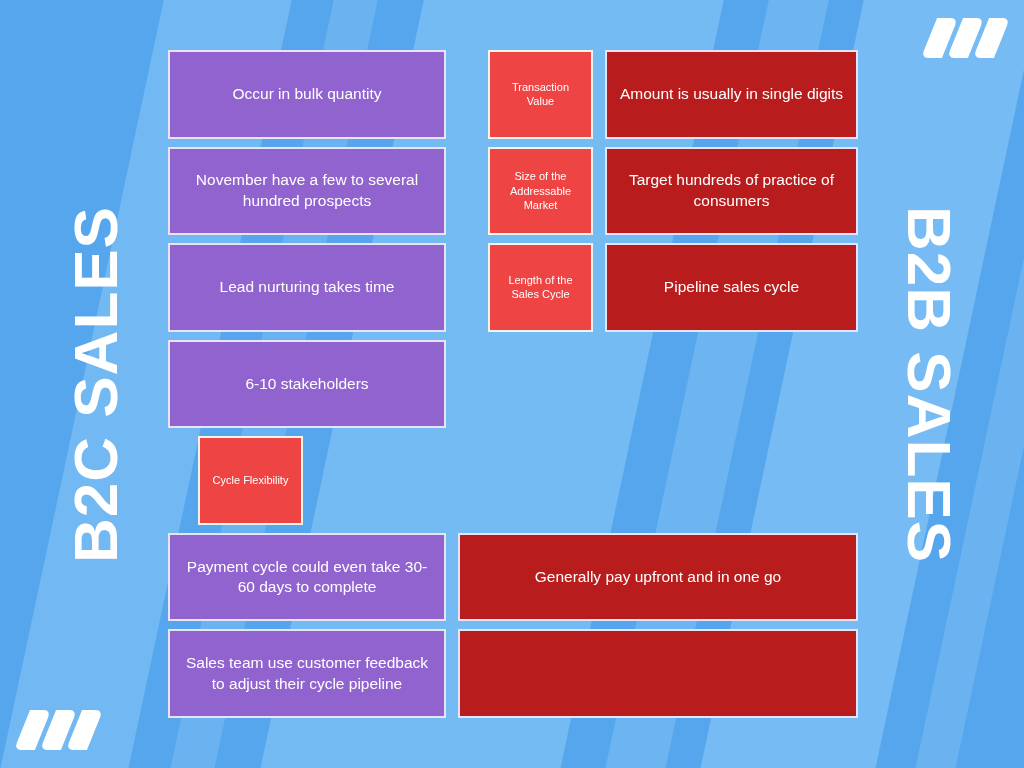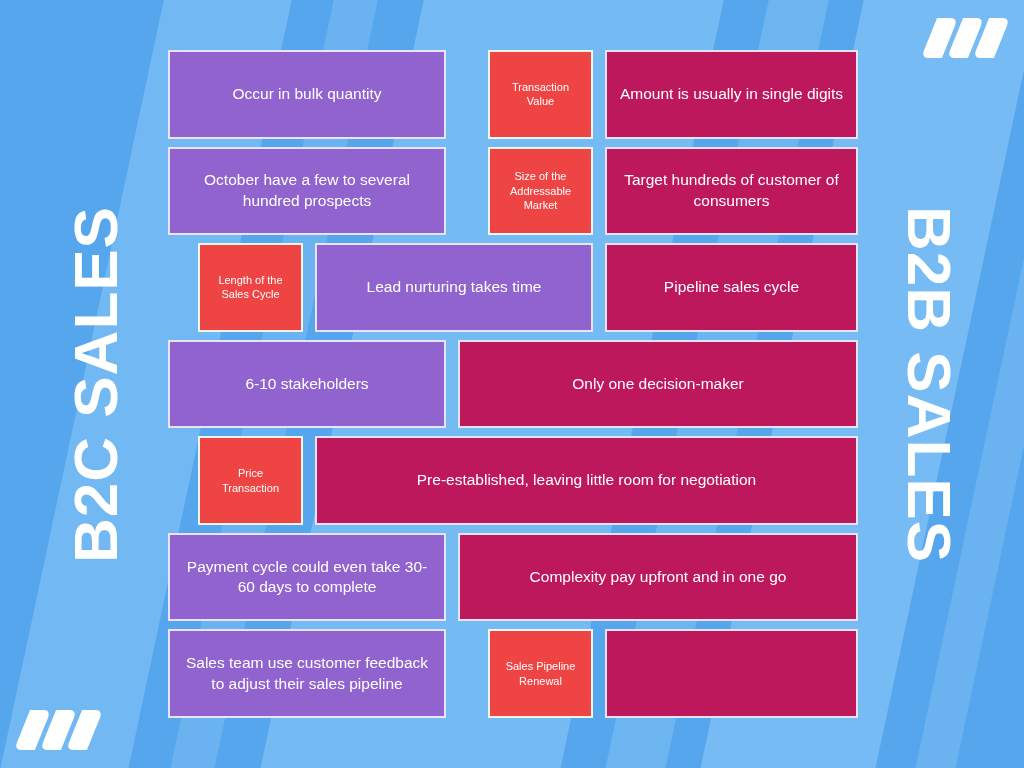--- a/index.html
+++ b/index.html
@@ -98,21 +98,21 @@
   }
   .cell.mid-cell {
     flex:0 0 105px;
     background:#ef4444;
     font-size:11px;
     border-color:#F2F6EA;
     margin-left:30px;
   }
   .cell.right-cell {
     flex:1 1 auto;
-    background:#be185d;
+    background:#b91c1c;
     font-size:15.5px;
   }
 </style>
 </head>
 <body>
 
 <div id="canvas">
 
   <div class="stripes">
     <div class="stripe s1"></div>
@@ -145,46 +145,43 @@
 
   <div class="grid">
 
     <div class="row">
       <div class="cell left-cell">Occur in bulk quantity</div>
       <div class="cell mid-cell">Transaction Value</div>
       <div class="cell right-cell">Amount is usually in single digits</div>
     </div>
 
     <div class="row">
-      <div class="cell left-cell">October have a few to several hundred prospects</div>
+      <div class="cell left-cell">November have a few to several hundred prospects</div>
       <div class="cell mid-cell">Size of the Addressable Market</div>
-      <div class="cell right-cell">Target hundreds of customer of consumers</div>
+      <div class="cell right-cell">Target hundreds of practice of consumers</div>
     </div>
 
     <div class="row">
+      <div class="cell left-cell">Lead nurturing takes time</div>
       <div class="cell mid-cell">Length of the Sales Cycle</div>
-      <div class="cell left-cell">Lead nurturing takes time</div>
       <div class="cell right-cell">Pipeline sales cycle</div>
     </div>
 
     <div class="row">
       <div class="cell left-cell">6-10 stakeholders</div>
-      <div class="cell right-cell">Only one decision-maker</div>
     </div>
 
     <div class="row">
-      <div class="cell mid-cell">Price Transaction</div>
-      <div class="cell right-cell">Pre-established, leaving little room for negotiation</div>
+      <div class="cell mid-cell">Cycle Flexibility</div>
     </div>
 
     <div class="row">
       <div class="cell left-cell">Payment cycle could even take 30-60 days to complete</div>
-      <div class="cell right-cell">Complexity pay upfront and in one go</div>
+      <div class="cell right-cell">Generally pay upfront and in one go</div>
     </div>
 
     <div class="row">
-      <div class="cell left-cell">Sales team use customer feedback to adjust their sales pipeline</div>
-      <div class="cell mid-cell">Sales Pipeline Renewal</div>
+      <div class="cell left-cell">Sales team use customer feedback to adjust their cycle pipeline</div>
       <div class="cell right-cell"></div>
     </div>
 
   </div>
 </div>
 
 </body></html>

